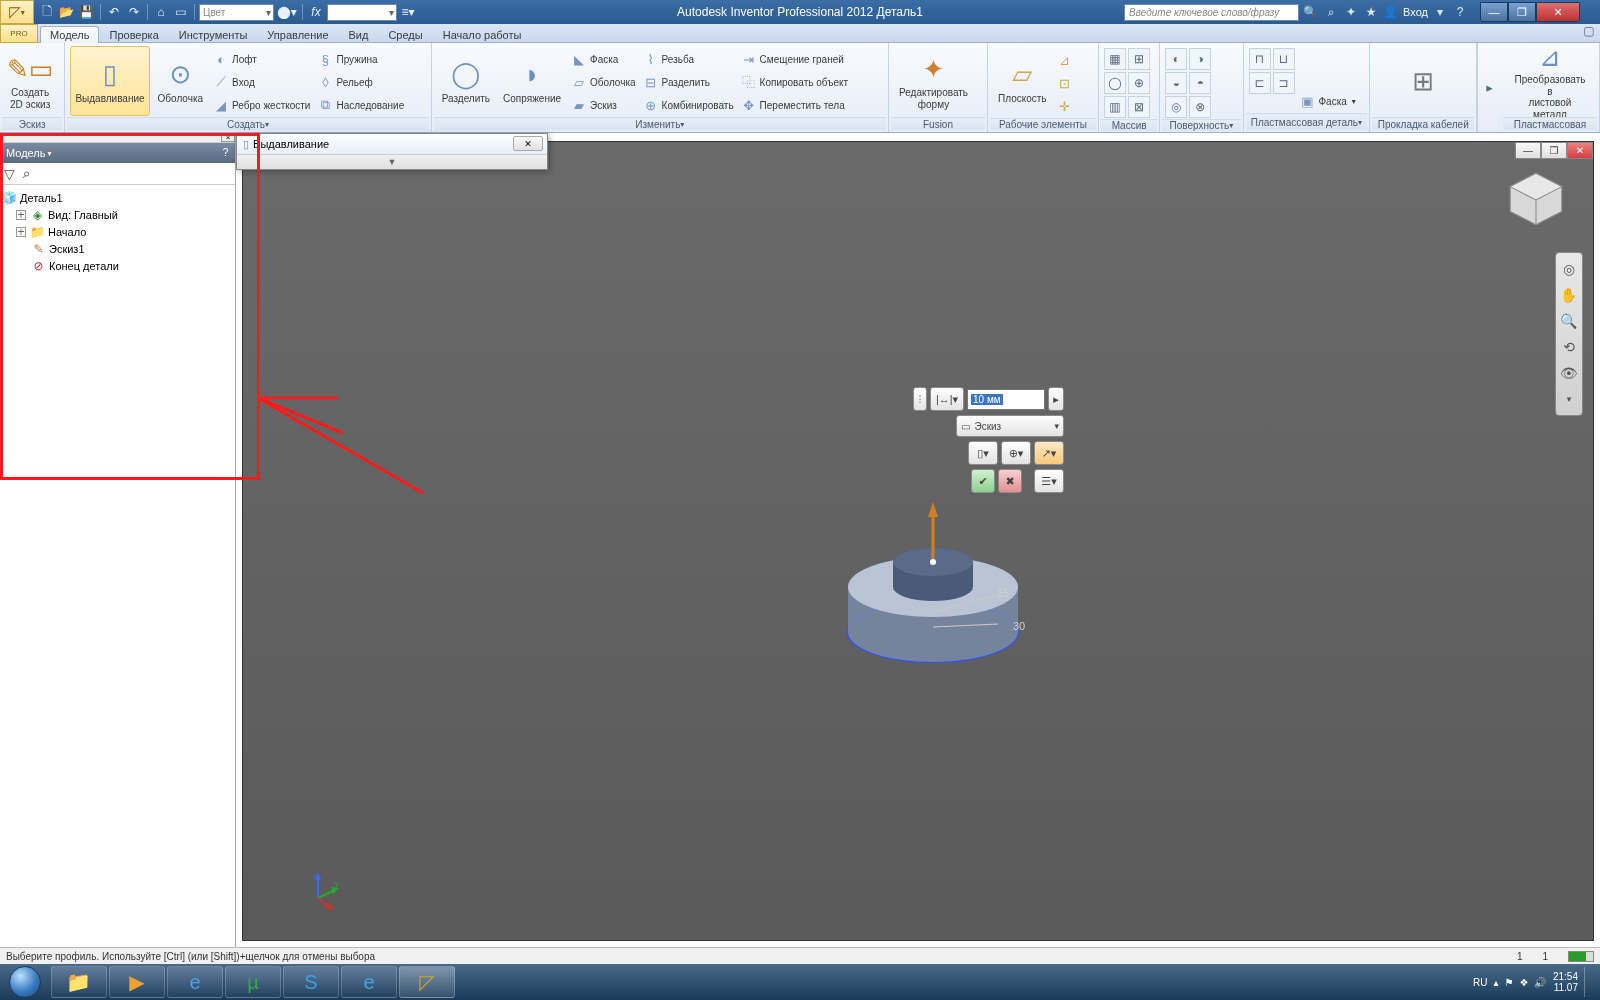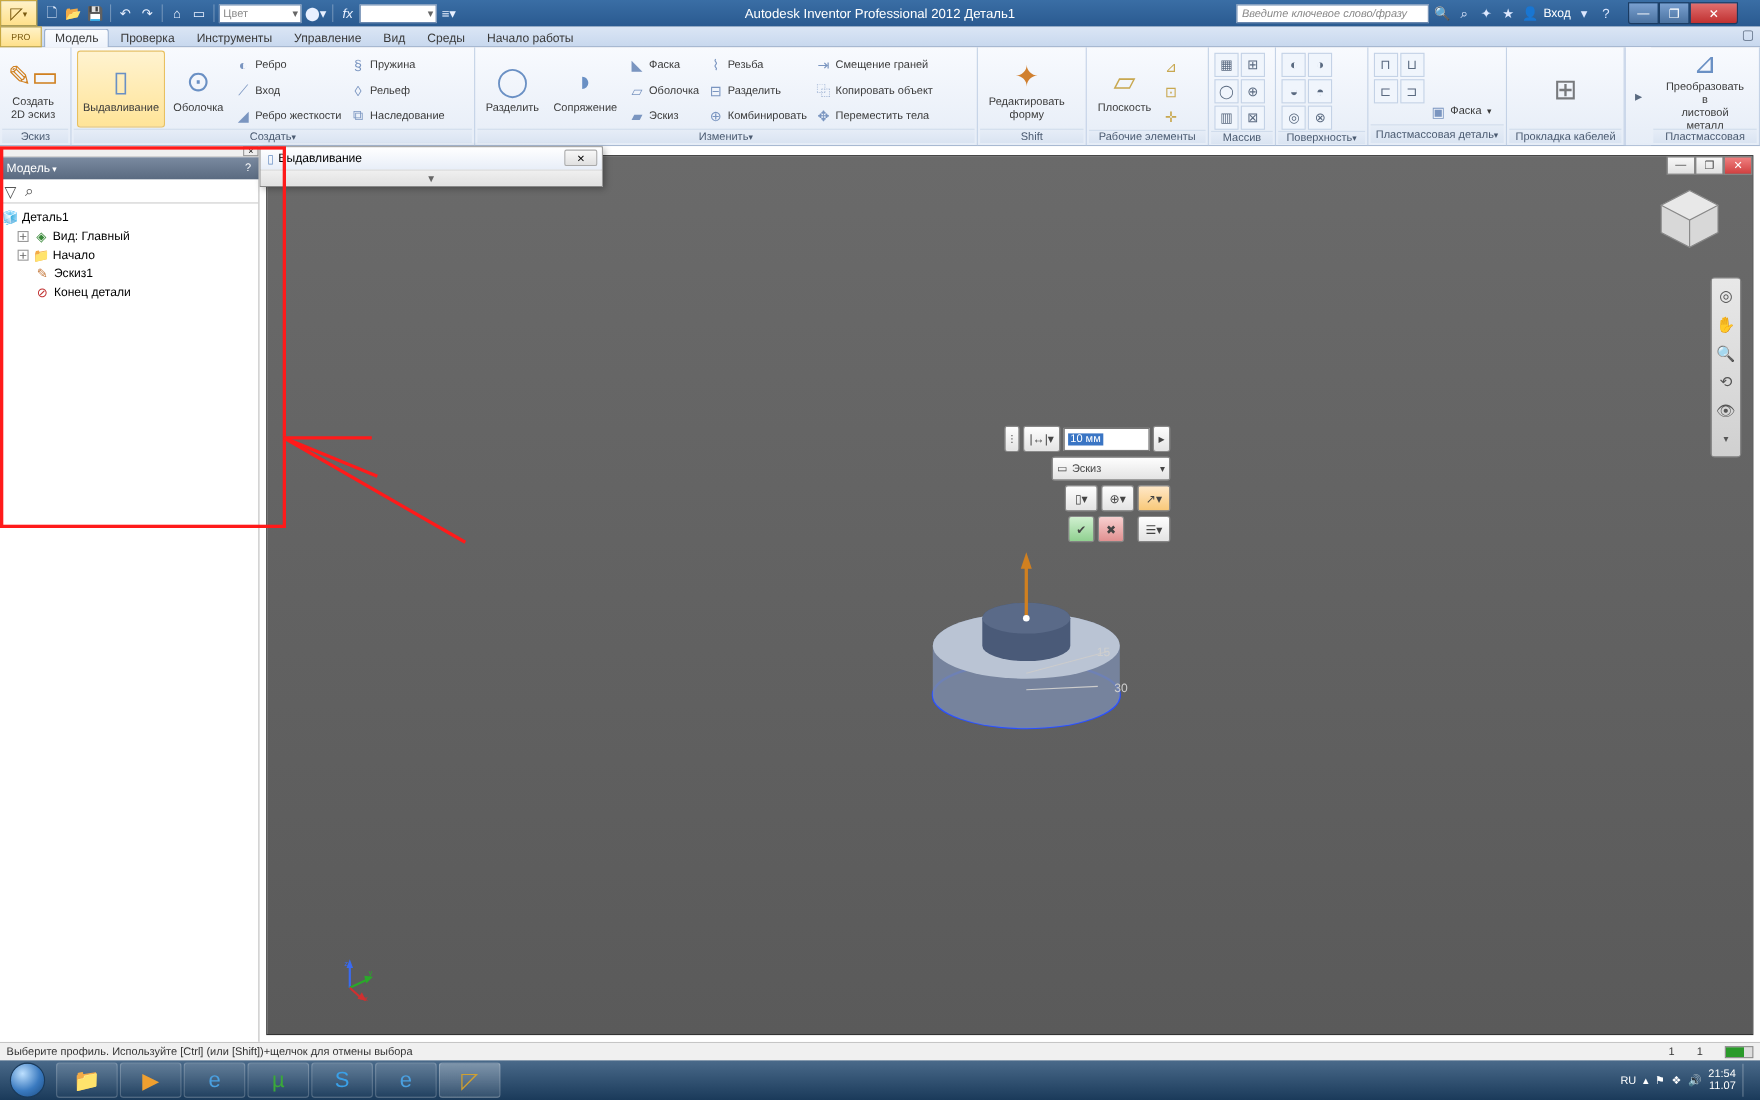--- a/index.html
+++ b/index.html
@@ -174,21 +174,21 @@
         <div class="ico" style="color:#6a90c4">▯</div>
         <div class="lbl">Выдавливание</div>
       </div>
       <div class="bigbtn">
         <div class="ico" style="color:#6a90c4">⊙</div>
         <div class="lbl">Оболочка</div>
       </div>
       <div class="smallcol">
         <div class="smallrow">
             <span class="sico" style="color:#7a95c0">◐</span>
-            <span>Ребро</span>
+            <span>Лофт</span>
           </div>
         <div class="smallrow">
             <span class="sico" style="color:#7a95c0">⟋</span>
             <span>Вход</span>
           </div>
         <div class="smallrow">
             <span class="sico" style="color:#7a95c0">◢</span>
             <span>Ребро жесткости</span>
           </div>
       </div>
@@ -267,21 +267,21 @@
   </div>
 
   <div class="panel" style="width:100px">
     <div class="panel-body">
         <div class="bigbtn">
       <div class="ico" style="color:#d08030">✦</div>
       <div class="lbl" style="white-space:pre-line">Редактировать
 форму</div>
     </div>
       </div>
-    <div class="panel-label">Shift</div>
+    <div class="panel-label">Fusion</div>
   </div>
 
   <div class="panel" style="width:112px">
     <div class="panel-body">
       <div class="bigbtn">
         <div class="ico" style="color:#c8a850">▱</div>
         <div class="lbl">Плоскость</div>
       </div>
       <div class="smallcol" style="padding-top:3px">
         <div class="smallrow">

